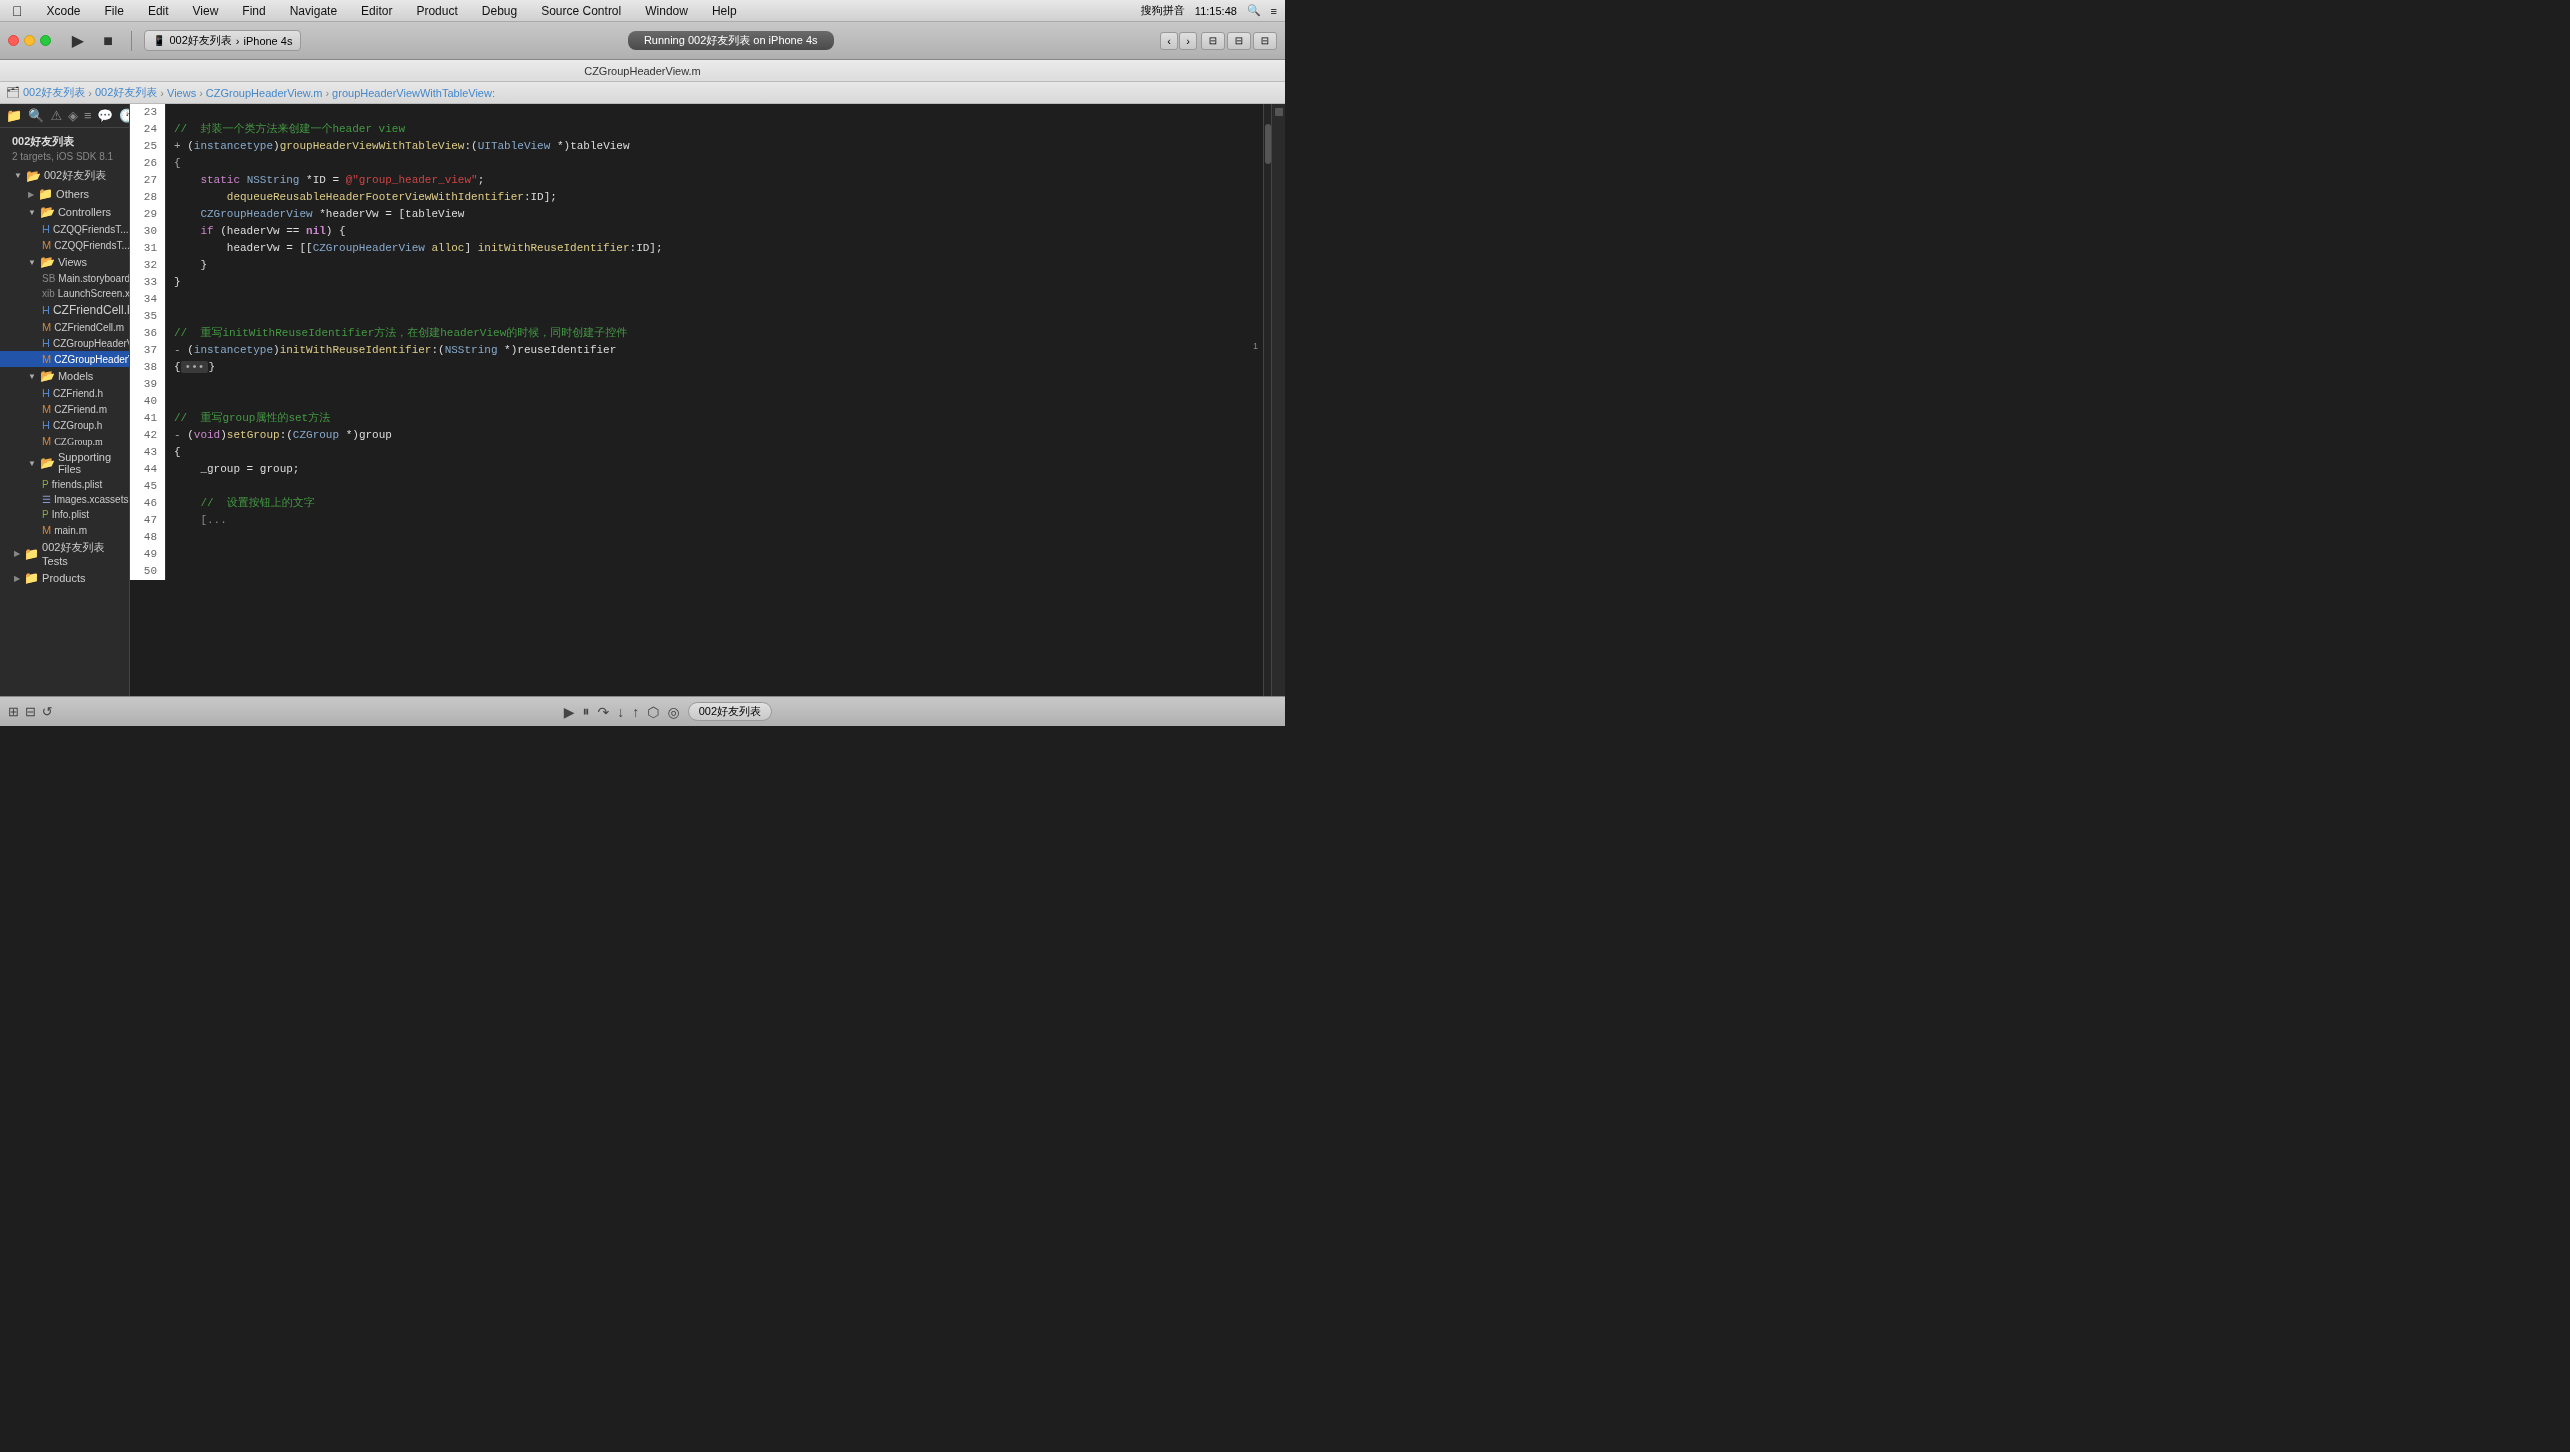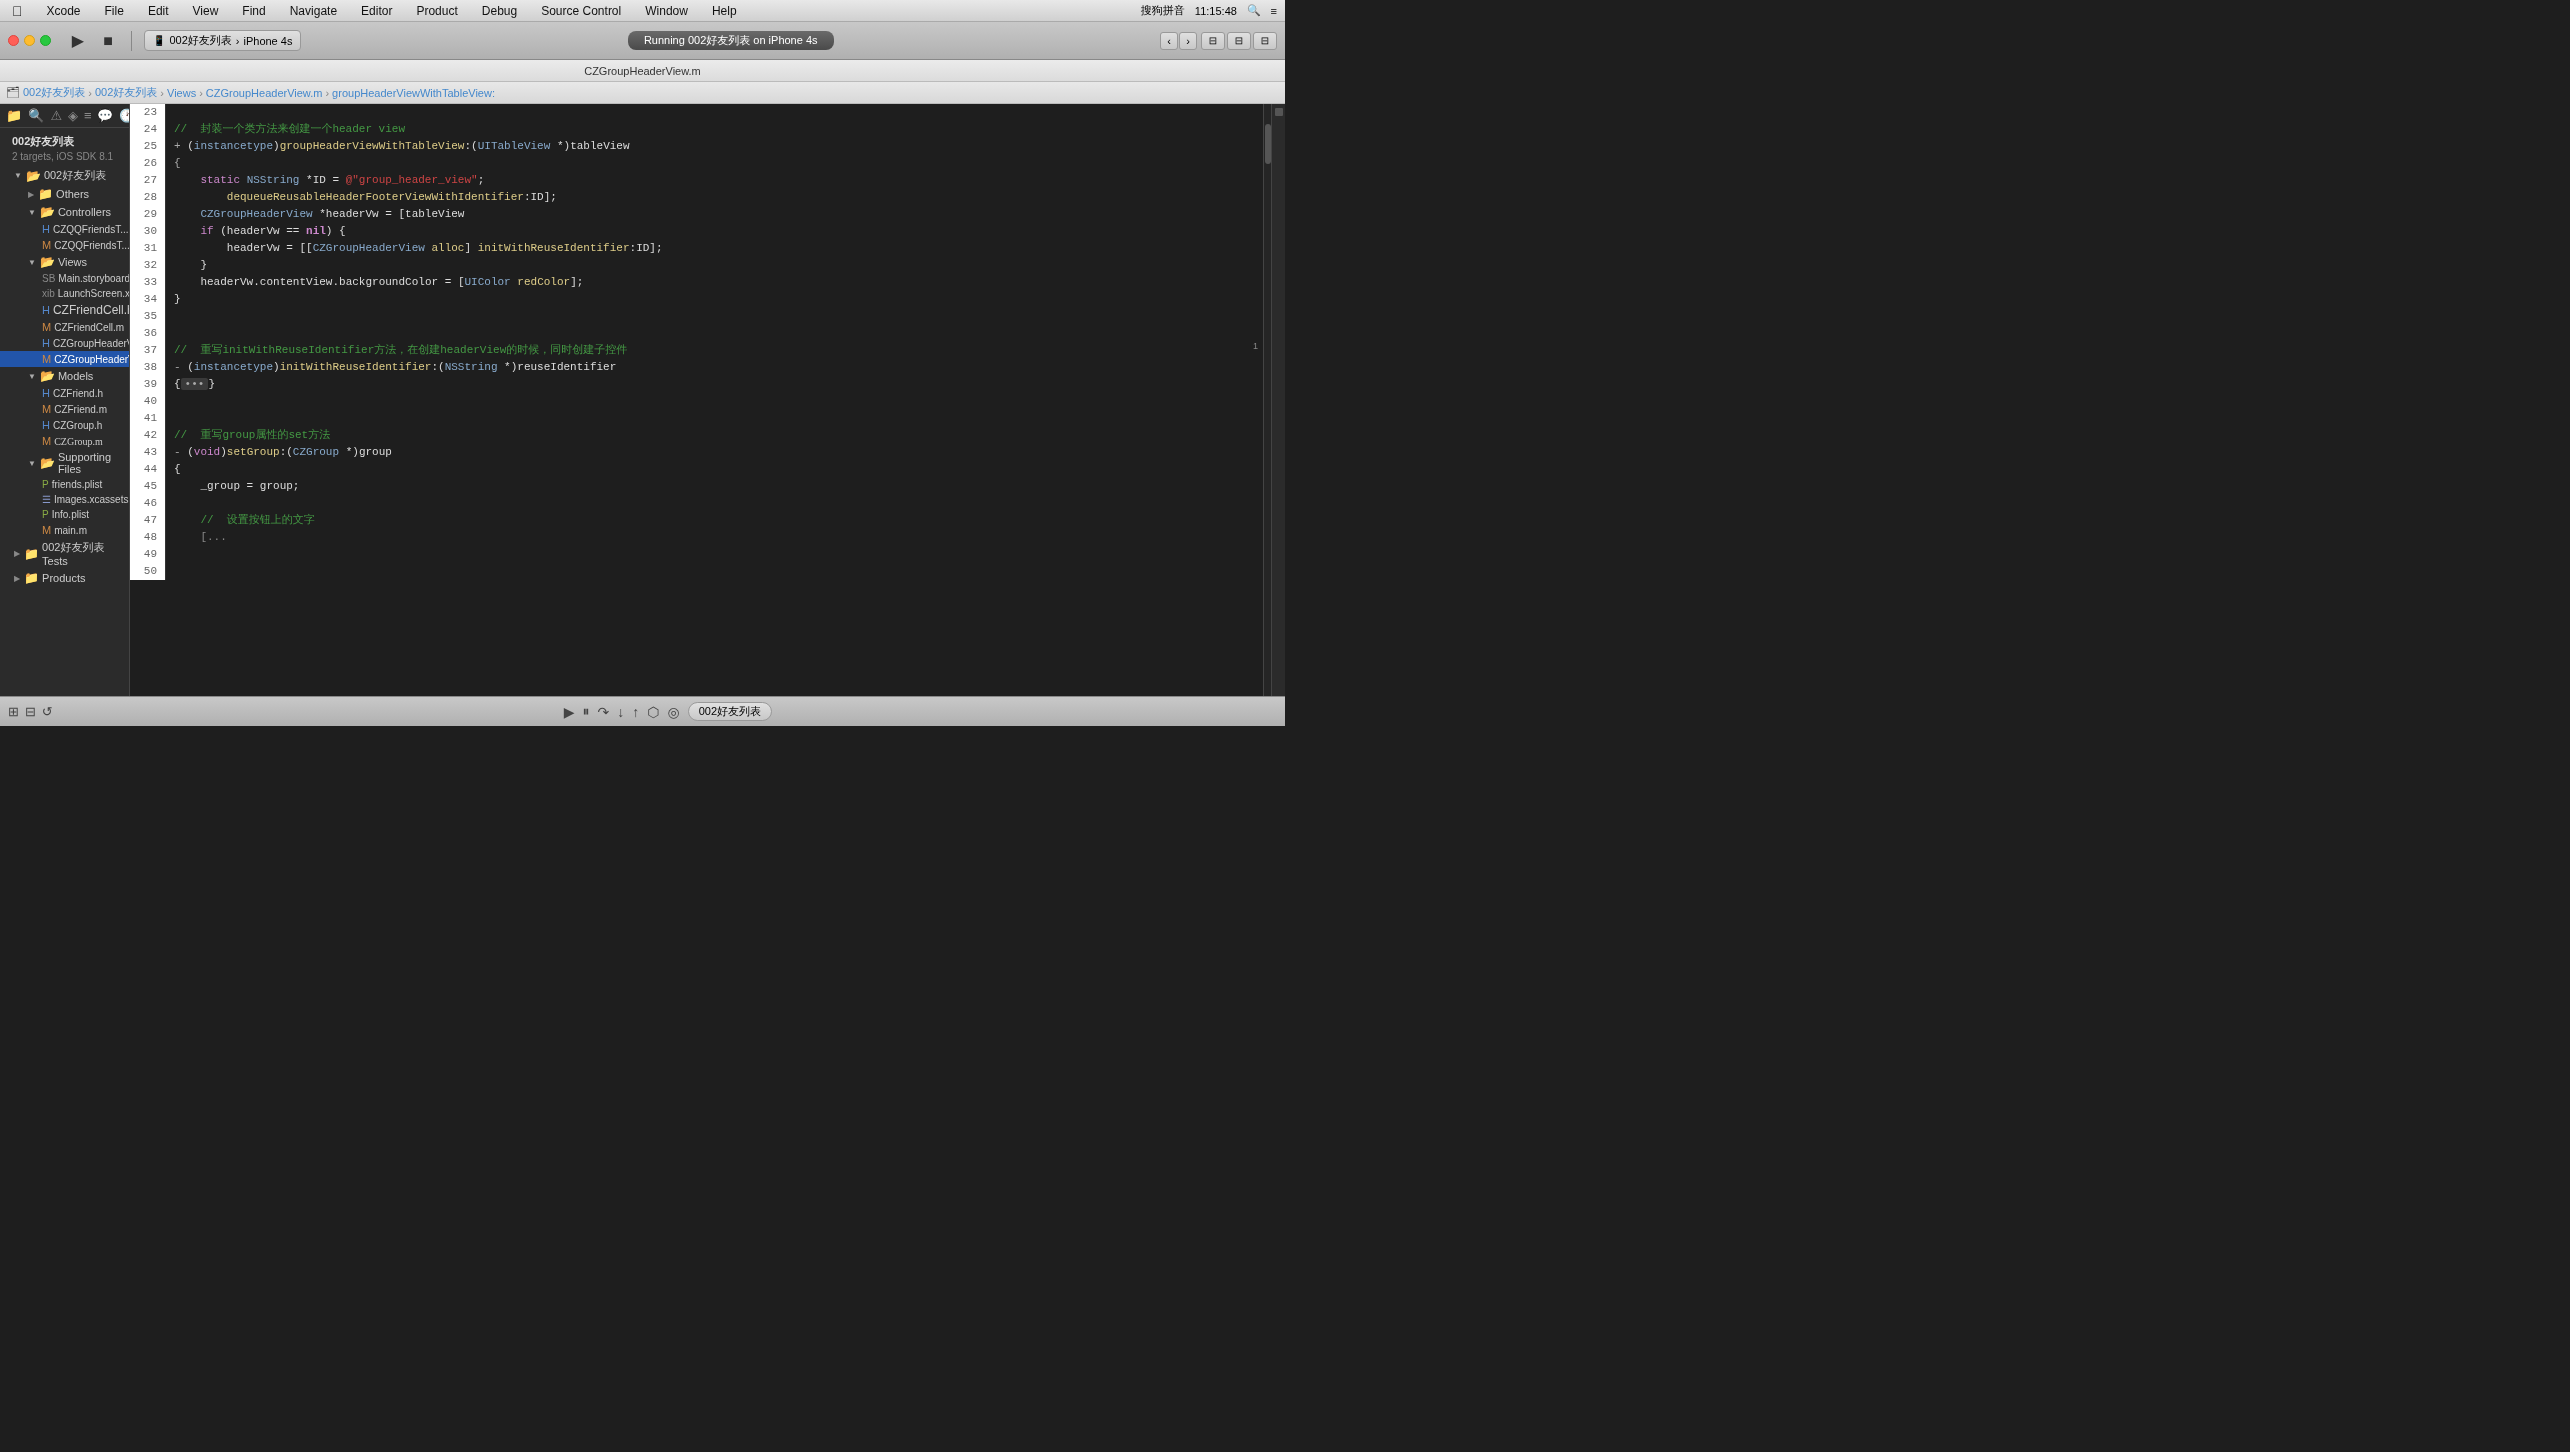--- a/index.html
+++ b/index.html
@@ -534,21 +534,20 @@
         <div class="code-line">&nbsp;</div>
         <div class="code-line"><span class="cm">//  封装一个类方法来创建一个header view</span></div>
         <div class="code-line"><span class="op">+</span> (<span class="cn">instancetype</span>)<span class="fn">groupHeaderViewWithTableView</span>:(<span class="cn">UITableView</span> *)<span class="var">tableView</span></div>
         <div class="code-line"><span class="op">{</span></div>
         <div class="code-line">    <span class="kw">static</span> <span class="cn">NSString</span> *<span class="var">ID</span> = <span class="str">@"group_header_view"</span>;</div>
         <div class="code-line">        <span class="fn">dequeueReusableHeaderFooterViewWithIdentifier</span>:<span class="var">ID</span>];</div>
         <div class="code-line">    <span class="cn">CZGroupHeaderView</span> *<span class="var">headerVw</span> = [<span class="var">tableView</span></div>
         <div class="code-line">    <span class="kw">if</span> (<span class="var">headerVw</span> == <span class="nil-kw">nil</span>) {</div>
         <div class="code-line">        <span class="var">headerVw</span> = [[<span class="cn">CZGroupHeaderView</span> <span class="fn">alloc</span>] <span class="fn">initWithReuseIdentifier</span>:<span class="var">ID</span>];</div>
         <div class="code-line">    }</div>
-        <div class="code-line">    <span class="var">headerVw</span>.<span class="var">contentView</span>.<span class="var">backgroundColor</span> = [<span class="cn">UIColor</span> <span class="fn">redColor</span>];</div>
         <div class="code-line">}</div>
         <div class="code-line">&nbsp;</div>
         <div class="code-line">&nbsp;</div>
         <div class="code-line"><span class="cm">//  重写initWithReuseIdentifier方法，在创建headerView的时候，同时创建子控件</span></div>
         <div class="code-line"><span class="op">-</span> (<span class="cn">instancetype</span>)<span class="fn">initWithReuseIdentifier</span>:(<span class="cn">NSString</span> *)<span class="var">reuseIdentifier</span></div>
         <div class="code-line">{<span style="background:#3a3a3a;padding:0 4px;border-radius:2px;color:#aaa;">•••</span>}</div>
         <div class="code-line">&nbsp;</div>
         <div class="code-line">&nbsp;</div>
         <div class="code-line"><span class="cm">//  重写group属性的set方法</span></div>
         <div class="code-line"><span class="op">-</span> (<span class="kw">void</span>)<span class="fn">setGroup</span>:(<span class="cn">CZGroup</span> *)<span class="var">group</span></div>

